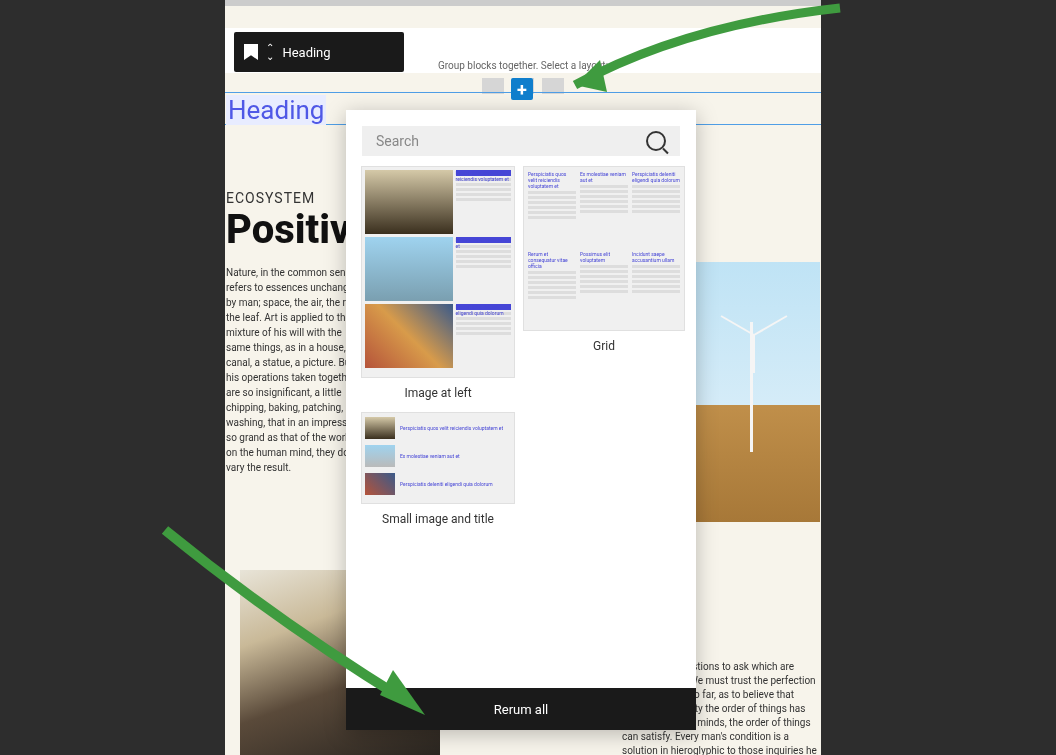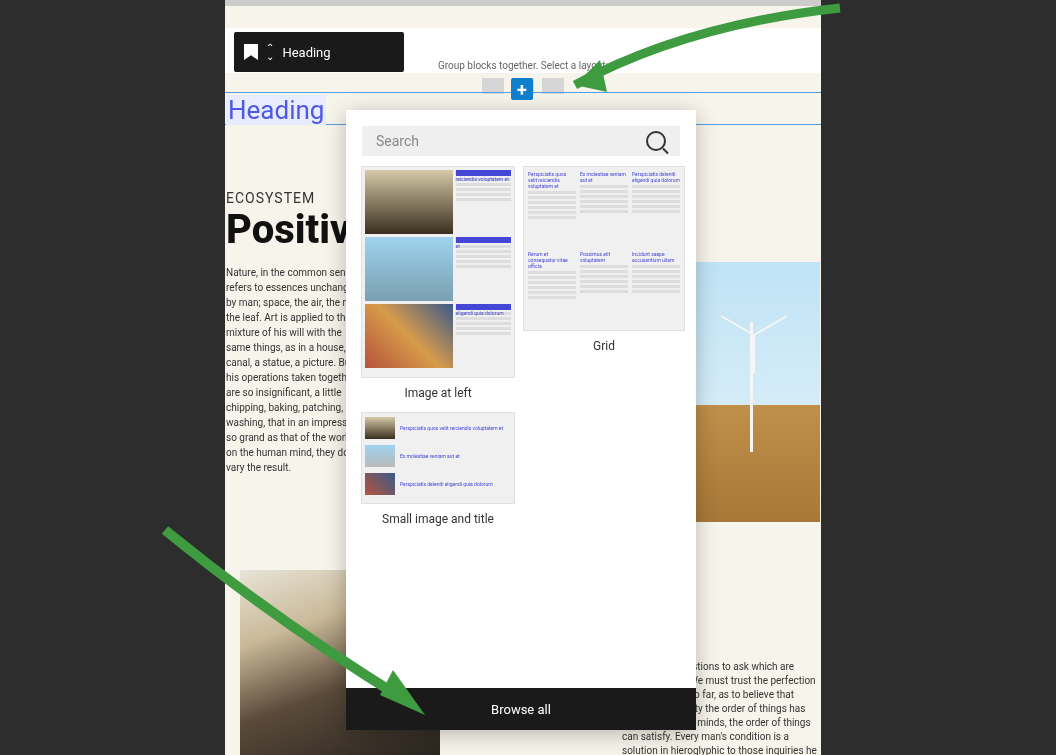--- a/index.html
+++ b/index.html
@@ -240,21 +240,21 @@
             </div>
           <div class="srow sr3">
               <div class="si"></div>
               <div class="st">Perspiciatis deleniti eligendi quia dolorum</div>
             </div>
         </div>
         <div class="plabel">Small image and title</div>
       </div>
 
     </div>
-    <div class="browse-all">Browse all</div>
+    <div class="browse-all">Rerum all</div>
   </div>
 
   <svg class="arrow1" viewBox="0 0 300 110">
     <path d="M295,8 Q140,25 30,85" stroke="#3f9b3f" stroke-width="9" fill="none"></path>
     <polygon points="30,85 55,60 62,92" fill="#3f9b3f"></polygon>
   </svg>
 
   <svg class="arrow2" viewBox="0 0 290 220">
     <path d="M10,10 Q120,100 250,180" stroke="#3f9b3f" stroke-width="10" fill="none"></path>
     <polygon points="270,195 225,175 238,150" fill="#3f9b3f"></polygon>

